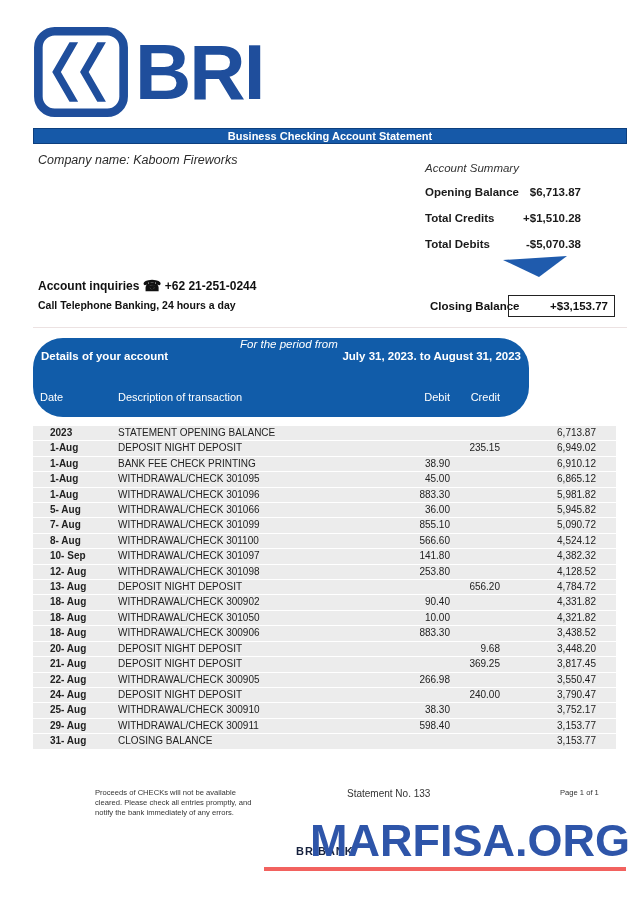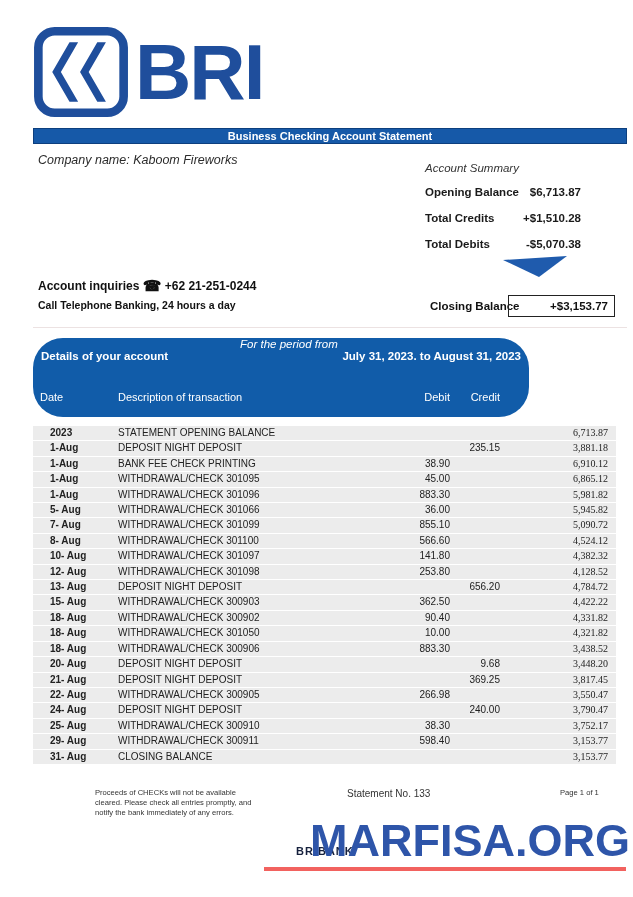--- a/index.html
+++ b/index.html
@@ -53,21 +53,21 @@
   table.tx thead th { height:26px; color:#fff; font-size:11px; font-weight:normal;
     vertical-align:bottom; padding-bottom:23px; background:transparent; }
   th.h-date, th.h-desc { text-align:left; }
   th.h-date { padding-left:7px; }
   th.h-debit, th.h-credit, th.h-bal { text-align:right; }
   th.h-bal { padding-right:4px; }
   table.tx tbody td { background:#ececec; border-bottom:1px solid #fff; height:14.4px;
     font-size:10px; color:#222; line-height:14.4px; white-space:nowrap; overflow:hidden; }
   td.date { font-weight:bold; color:#111; padding-left:17px; }
   td.debit, td.credit, td.balance { text-align:right; }
-  td.balance { padding-right:8px;font-family:Liberation Serif, serif; }
+  td.balance { padding-right:20px; }
 
   
   .notice { position:absolute; top:788px; left:95px; width:210px; font-size:7.6px; line-height:9.8px; color:#333; }
   .stmt-no { position:absolute; top:788px; left:347px; font-size:10px; color:#333; }
   .page-no { position:absolute; top:788px; left:560px; font-size:7.6px; color:#333; }
 
   .bribank { position:absolute; top:845px; left:296px; font-size:11px; font-weight:bold;
     color:#16213d; letter-spacing:1px; z-index:1; }
   .watermark { position:absolute; top:817px; left:258px; width:372px; font-size:45px; font-weight:bold;
     color:#2E55A9; letter-spacing:0px; z-index:2; text-align:right; line-height:48px; }
@@ -156,21 +156,21 @@
           <td class="desc">STATEMENT OPENING BALANCE</td>
           <td class="debit"></td>
           <td class="credit"></td>
           <td class="balance">6,713.87</td>
         </tr>
         <tr>
           <td class="date">1-Aug</td>
           <td class="desc">DEPOSIT NIGHT DEPOSIT</td>
           <td class="debit"></td>
           <td class="credit">235.15</td>
-          <td class="balance">3,881.18</td>
+          <td class="balance">6,949.02</td>
         </tr>
         <tr>
           <td class="date">1-Aug</td>
           <td class="desc">BANK FEE CHECK PRINTING</td>
           <td class="debit">38.90</td>
           <td class="credit"></td>
           <td class="balance">6,910.12</td>
         </tr>
         <tr>
           <td class="date">1-Aug</td>
@@ -201,46 +201,39 @@
           <td class="balance">5,090.72</td>
         </tr>
         <tr>
           <td class="date">8- Aug</td>
           <td class="desc">WITHDRAWAL/CHECK 301100</td>
           <td class="debit">566.60</td>
           <td class="credit"></td>
           <td class="balance">4,524.12</td>
         </tr>
         <tr>
-          <td class="date">10- Aug</td>
+          <td class="date">10- Sep</td>
           <td class="desc">WITHDRAWAL/CHECK 301097</td>
           <td class="debit">141.80</td>
           <td class="credit"></td>
           <td class="balance">4,382.32</td>
         </tr>
         <tr>
           <td class="date">12- Aug</td>
           <td class="desc">WITHDRAWAL/CHECK 301098</td>
           <td class="debit">253.80</td>
           <td class="credit"></td>
           <td class="balance">4,128.52</td>
         </tr>
         <tr>
           <td class="date">13- Aug</td>
           <td class="desc">DEPOSIT NIGHT DEPOSIT</td>
           <td class="debit"></td>
           <td class="credit">656.20</td>
           <td class="balance">4,784.72</td>
-        </tr>
-        <tr>
-          <td class="date">15- Aug</td>
-          <td class="desc">WITHDRAWAL/CHECK 300903</td>
-          <td class="debit">362.50</td>
-          <td class="credit"></td>
-          <td class="balance">4,422.22</td>
         </tr>
         <tr>
           <td class="date">18- Aug</td>
           <td class="desc">WITHDRAWAL/CHECK 300902</td>
           <td class="debit">90.40</td>
           <td class="credit"></td>
           <td class="balance">4,331.82</td>
         </tr>
         <tr>
           <td class="date">18- Aug</td>

